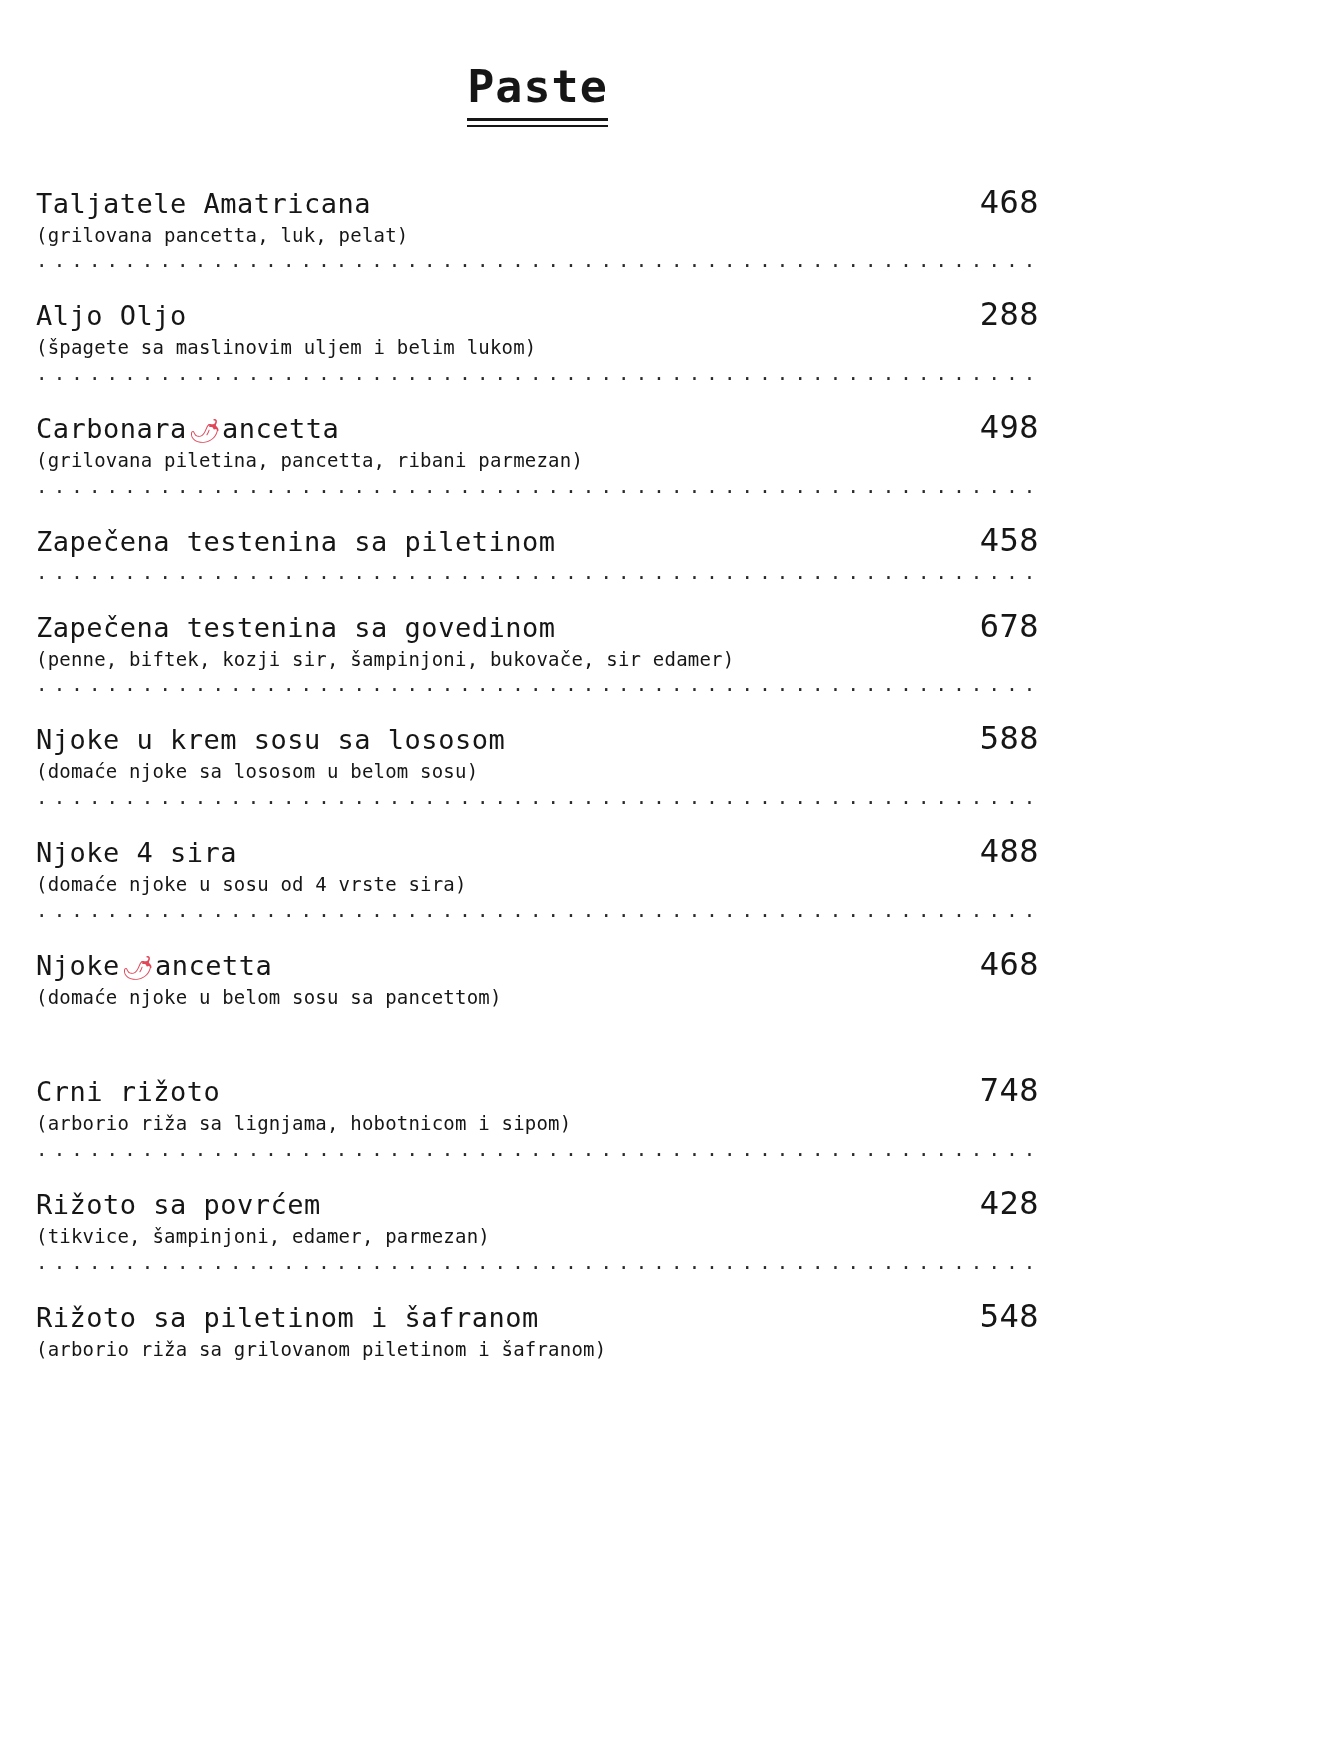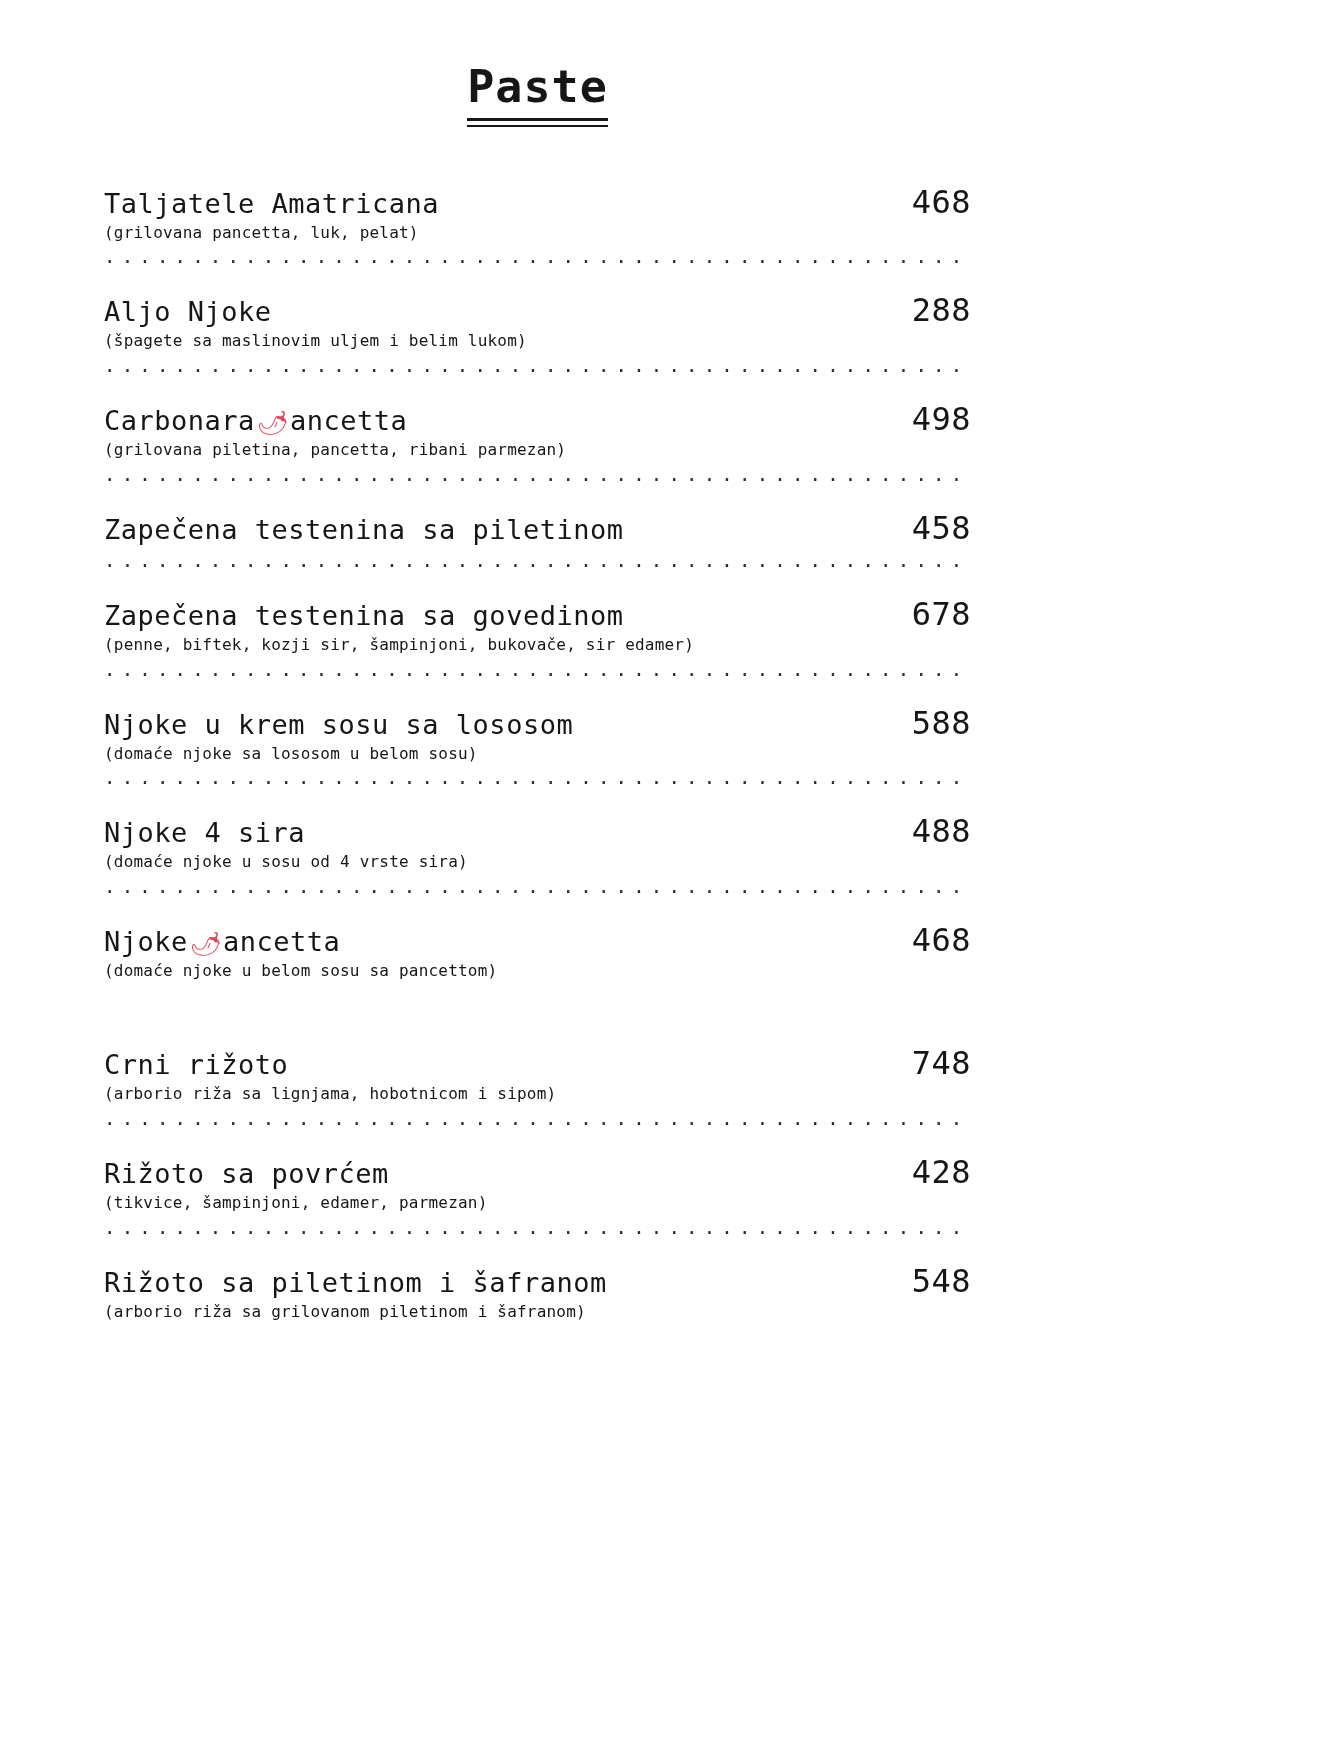--- a/index.html
+++ b/index.html
@@ -9,21 +9,21 @@
   }
   body {
     width: 1329px;
     height: 1754px;
     font-family: "DejaVu Sans Mono", "Liberation Mono", monospace;
     color: #161616;
     position: relative;
     overflow: hidden;
   }
   .page {
-    padding: 0 104px;
+    padding: 0 36px;
     box-sizing: border-box;
     width: 1075px;
   }
 
   
   .section-head {
     text-align: center;
     margin: 0;
   }
   .section-title {
@@ -69,21 +69,21 @@
     white-space: nowrap;
   }
   .item-price {
     font-size: 32px;
     font-weight: 500;
     letter-spacing: 0.5px;
     padding-left: 20px;
     white-space: nowrap;
   }
   .item-desc {
-    font-size: 16px;
+    font-size: 19px;
     letter-spacing: 0.2px;
     line-height: 1.3;
     margin-top: 2px;
   }
   .divider {
     margin-top: 10px;
     height: 10px;
     overflow: hidden;
     color: #2a2a2a;
     font-size: 19px;
@@ -125,21 +125,21 @@
       </div>
       <div class="item-desc">(grilovana pancetta, luk, pelat)</div>
       <div class="divider">....................................................................................</div>
     </div>
 
     <div class="item-spacer"></div>
 
     <div class="menu-item">
       <div class="item-row">
         <div class="item-name">
-          <span>Aljo Njoke</span>
+          <span>Aljo Oljo</span>
         </div>
         <div class="item-price">288</div>
       </div>
       <div class="item-desc">(špagete sa maslinovim uljem i belim lukom)</div>
       <div class="divider">....................................................................................</div>
     </div>
 
     <div class="item-spacer"></div>
 
     <div class="menu-item">

